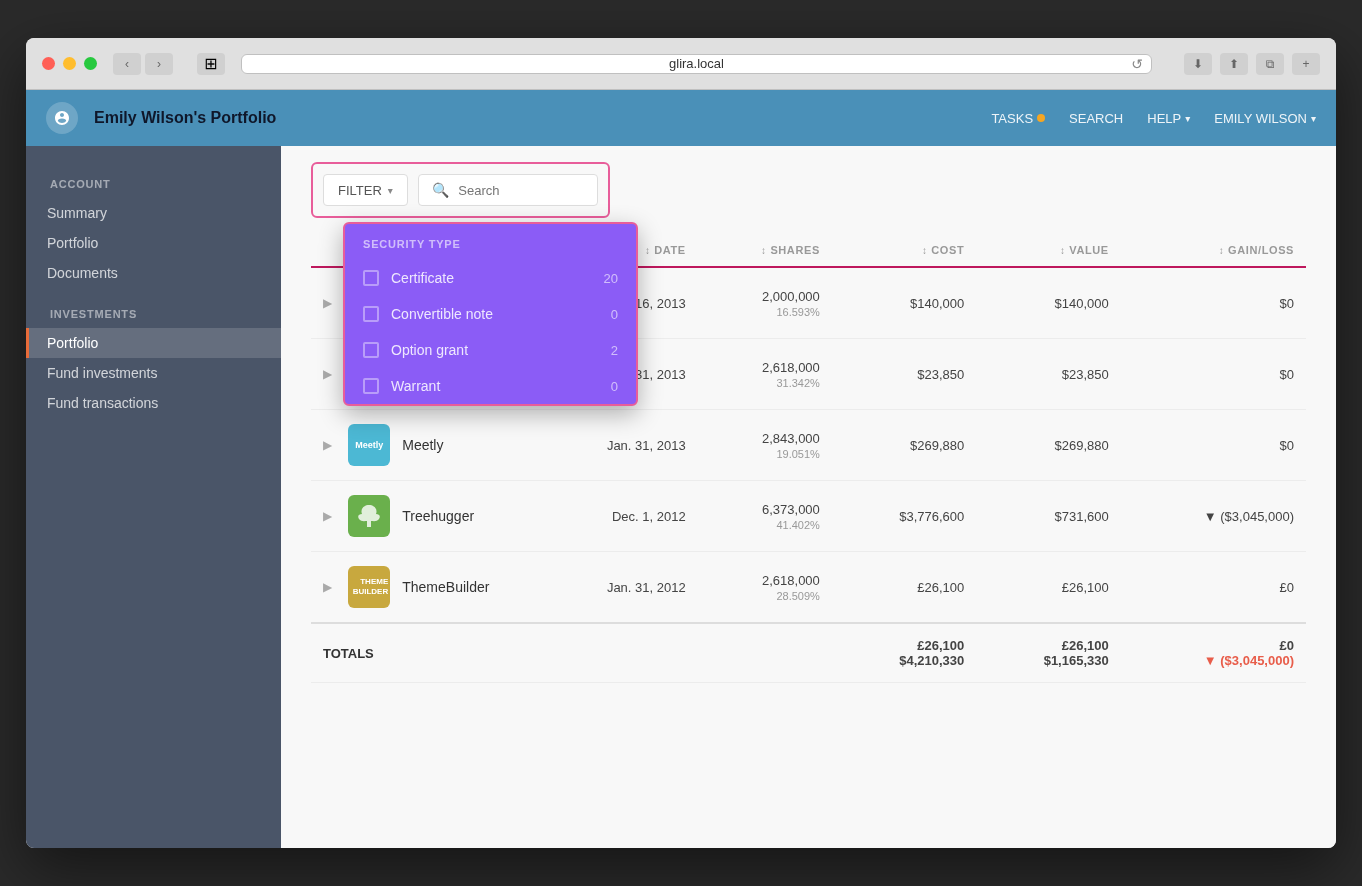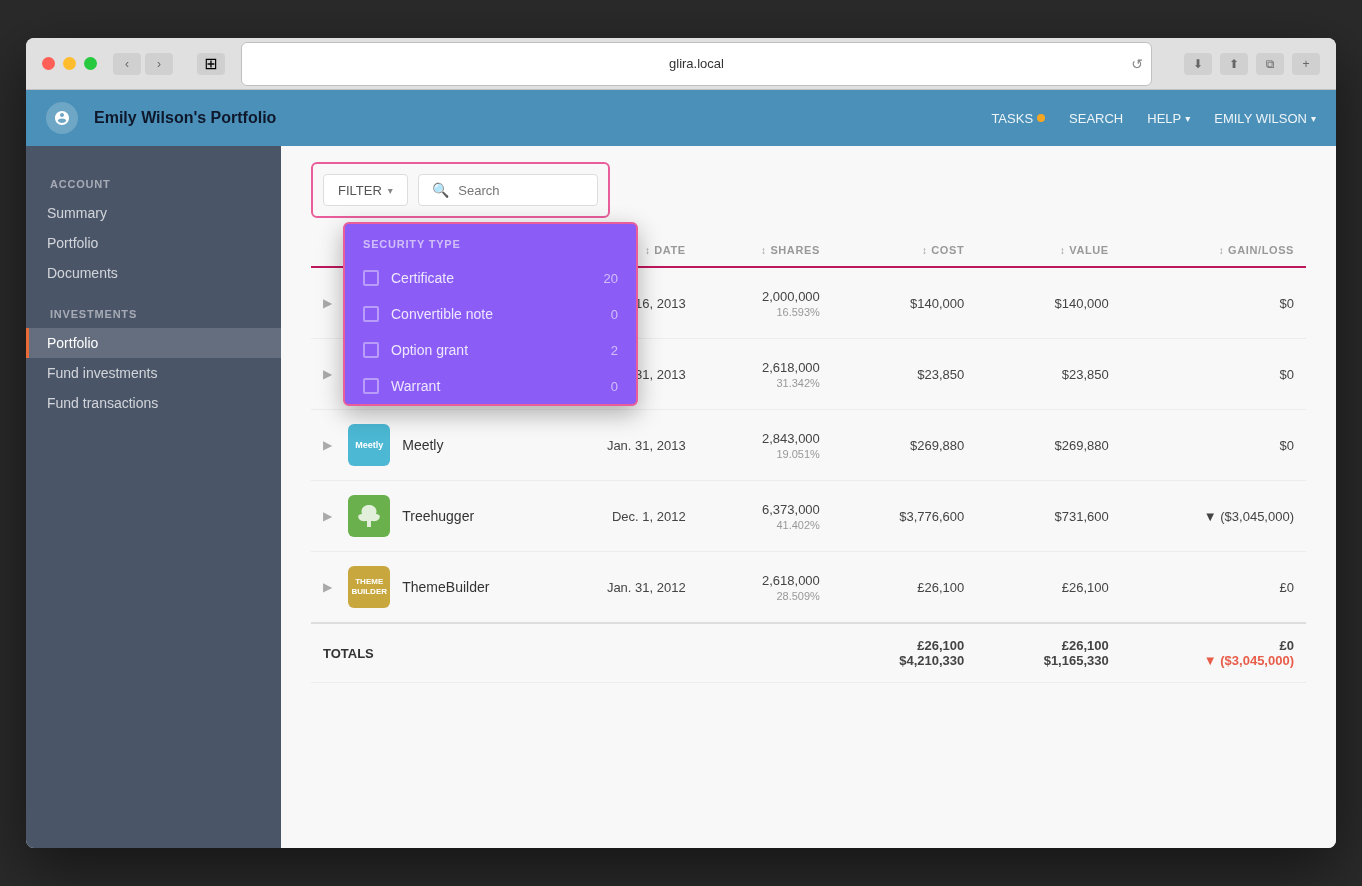--- a/index.html
+++ b/index.html
@@ -10,21 +10,21 @@
 
     .titlebar { background: #e0e0e0; height: 52px; display: flex; align-items: center; padding: 0 16px; border-bottom: 1px solid #c0c0c0; border-radius: 8px 8px 0 0; }
     .traffic-lights { display: flex; gap: 8px; margin-right: 16px; }
     .tl { width: 13px; height: 13px; border-radius: 50%; }
     .tl.close { background: #ff5f56; }
     .tl.min { background: #ffbd2e; }
     .tl.max { background: #27c93f; }
     .nav-btns { display: flex; gap: 4px; margin-right: 16px; }
     .nav-btn { width: 28px; height: 22px; background: #d0d0d0; border-radius: 4px; display: flex; align-items: center; justify-content: center; color: #666; font-size: 12px; cursor: pointer; }
     .tab-btn { width: 28px; height: 22px; background: #d0d0d0; border-radius: 4px; display: flex; align-items: center; justify-content: center; margin-left: 8px; }
-    .address-bar { flex: 1; background: white; border-radius: 6px; height: 44px; display: flex; align-items: center; justify-content: center; font-size: 13px; color: #333; border: 1px solid #c0c0c0; position: relative; }
+    .address-bar { flex: 1; background: white; border-radius: 6px; height: 20px; display: flex; align-items: center; justify-content: center; font-size: 13px; color: #333; border: 1px solid #c0c0c0; position: relative; }
     .address-bar .reload { position: absolute; right: 8px; color: #888; font-size: 14px; cursor: pointer; }
     .toolbar-right { display: flex; gap: 8px; margin-left: 16px; }
     .toolbar-icon { width: 28px; height: 22px; background: #d0d0d0; border-radius: 4px; display: flex; align-items: center; justify-content: center; color: #666; font-size: 12px; }
 
     
     .app { display: flex; flex-direction: column; height: 758px; }
 
     
     .top-nav { background: #4a90b8; height: 56px; display: flex; align-items: center; padding: 0 20px; flex-shrink: 0; }
     .app-logo { width: 32px; height: 32px; background: rgba(255,255,255,0.2); border-radius: 50%; display: flex; align-items: center; justify-content: center; color: white; font-size: 18px; margin-right: 16px; }
@@ -310,21 +310,21 @@
                 <td class="negative">
                   <span>▼</span>
                   <span>($3,045,000)</span>
                 </td>
               </tr>
 
               <tr>
                 <td>
                   <div class="company-cell">
                     <span class="chevron">▶</span>
-                    <div class="company-logo" style="background:#c8a83e; font-size:8px; text-align:center; line-height:1.2; padding:2px;">THEME BUILDER</div>
+                    <div class="company-logo" style="background:#c8a83e; font-size:8px; text-align:right; line-height:1.2; padding:2px;">THEME BUILDER</div>
                     <span class="company-name">ThemeBuilder</span>
                   </div>
                 </td>
                 <td>Jan. 31, 2012</td>
                 <td>
                   <div>2,618,000</div>
                   <div class="shares-pct">28.509%</div>
                 </td>
                 <td>£26,100</td>
                 <td>£26,100</td>

